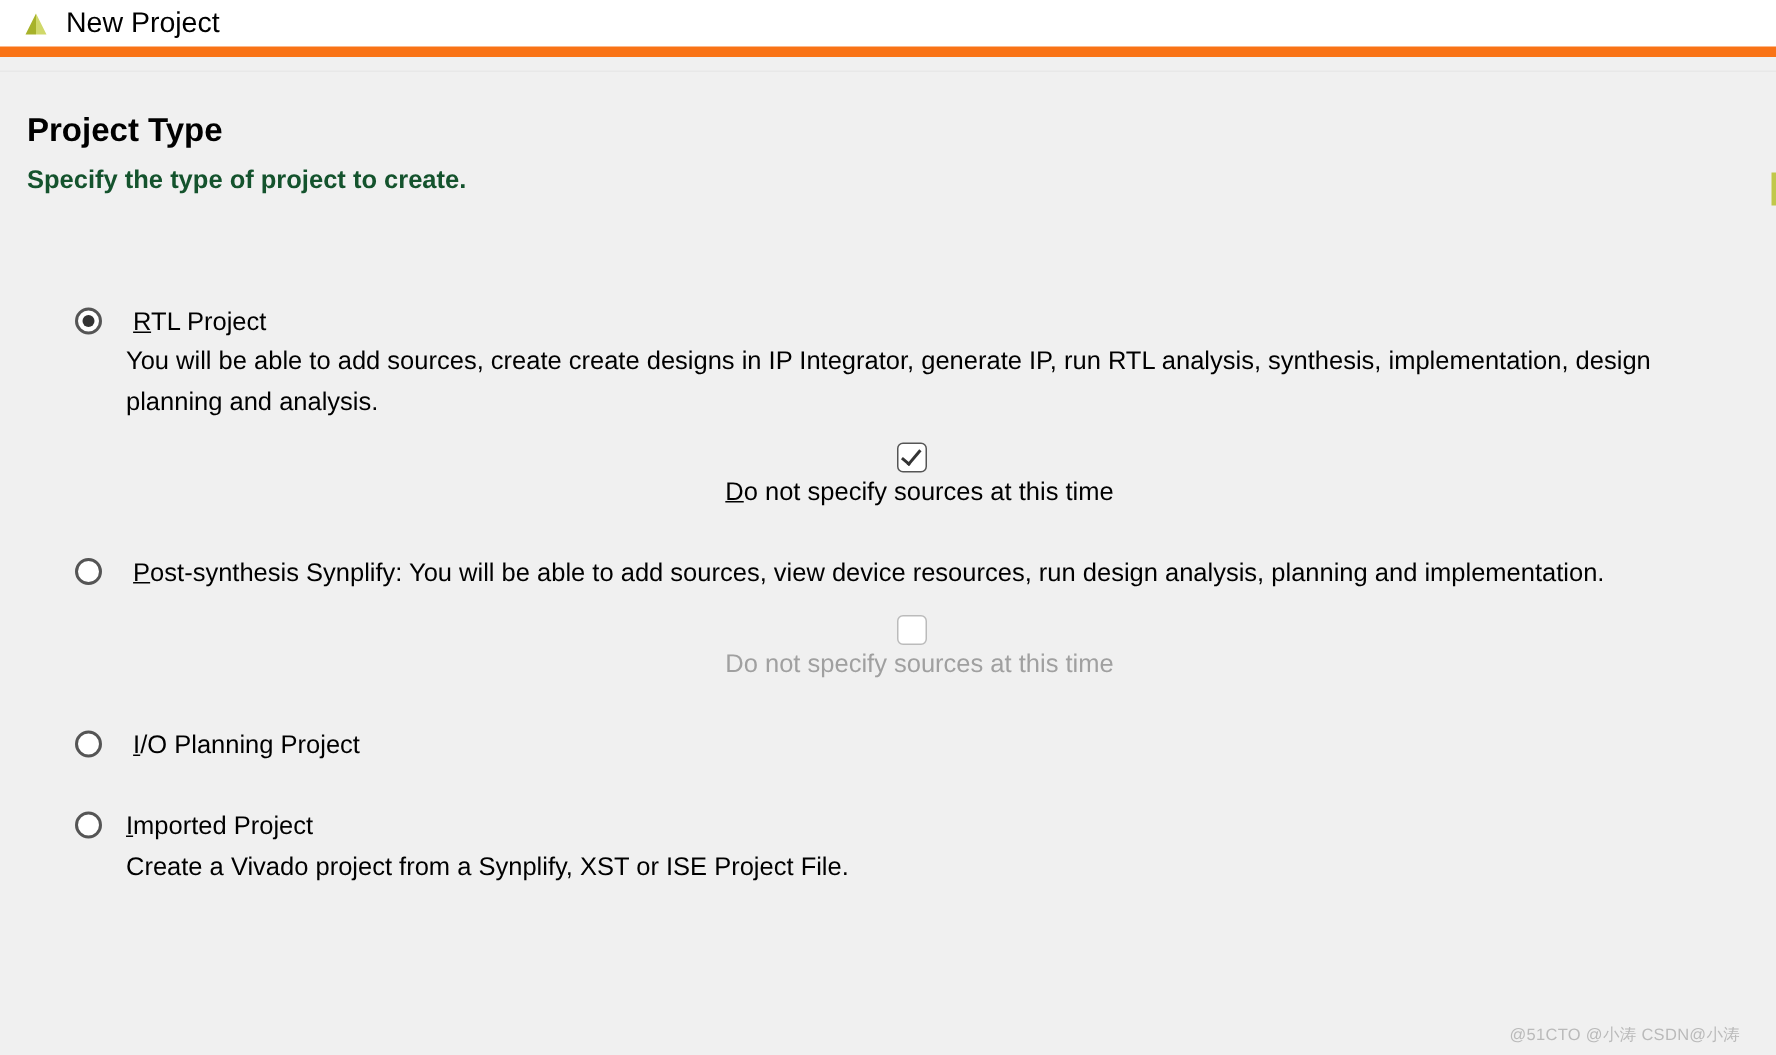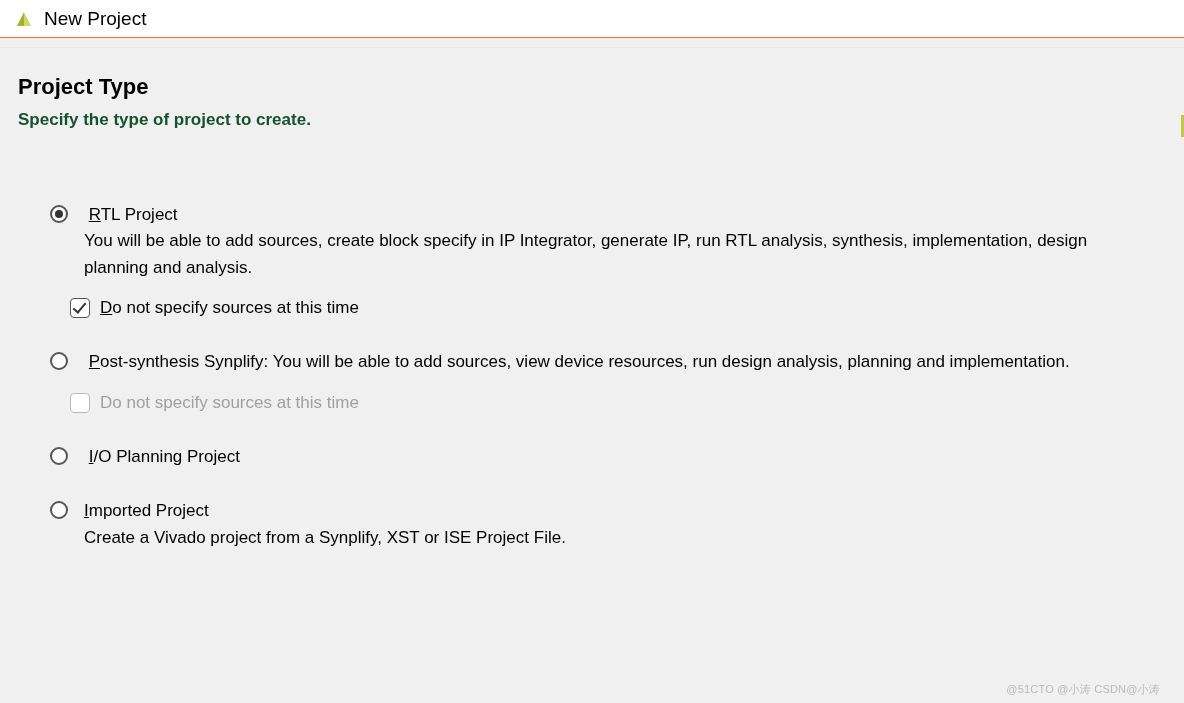--- a/index.html
+++ b/index.html
@@ -10,21 +10,21 @@
       height: 703px;
       overflow: hidden;
       position: relative;
     }
     .title-bar {
       background: #ffffff;
       height: 38px;
       display: flex;
       align-items: center;
       padding-left: 14px;
-      border-bottom: 1px solid #f97316;
+      border-bottom: 7px solid #f97316;
     }
     .title-bar .logo {
       width: 20px;
       height: 20px;
       margin-right: 10px;
       display: flex;
       align-items: center;
       justify-content: center;
     }
     .title-bar .title {
@@ -99,20 +99,21 @@
       display: block;
     }
     .underline-first {
       text-decoration: underline;
     }
     .sub-check {
       display: flex;
       align-items: center;
       margin-top: 14px;
       margin-left: -14px;
+      flex-direction: column;
     }
     .checkbox {
       width: 20px;
       height: 20px;
       border: 1.5px solid #555;
       border-radius: 4px;
       background: #fff;
       margin-right: 10px;
       position: relative;
       cursor: pointer;
@@ -177,21 +178,21 @@
 </div>
 
 <div class="right-stub"></div>
 
 <div class="options-area">
 
   <div class="option-block">
     <div class="radio selected"></div>
     <div class="option-content">
       <span class="option-label">&nbsp;<span class="underline-first">R</span><span>TL Project</span></span>
-      <span class="option-desc-block">You will be able to add sources, create block specify in IP Integrator, generate IP, run RTL analysis, synthesis, implementation, design planning and analysis.</span>
+      <span class="option-desc-block">You will be able to add sources, create create designs in IP Integrator, generate IP, run RTL analysis, synthesis, implementation, design planning and analysis.</span>
       <div class="sub-check">
         <div class="checkbox checked"></div>
         <span class="sub-check-label"><span class="underline-first">D</span><span>o not specify sources at this time</span></span>
       </div>
     </div>
   </div>
 
   <div class="option-block">
     <div class="radio"></div>
     <div class="option-content">

